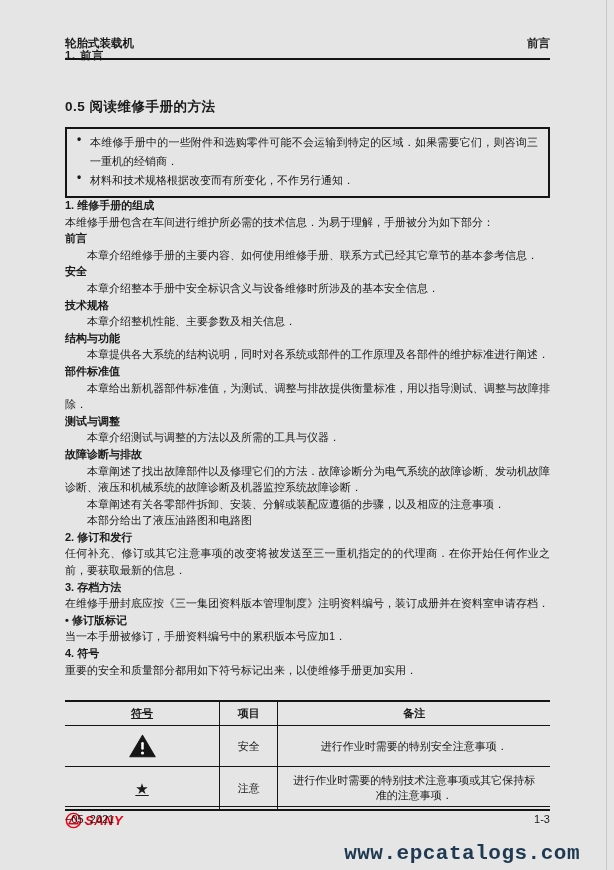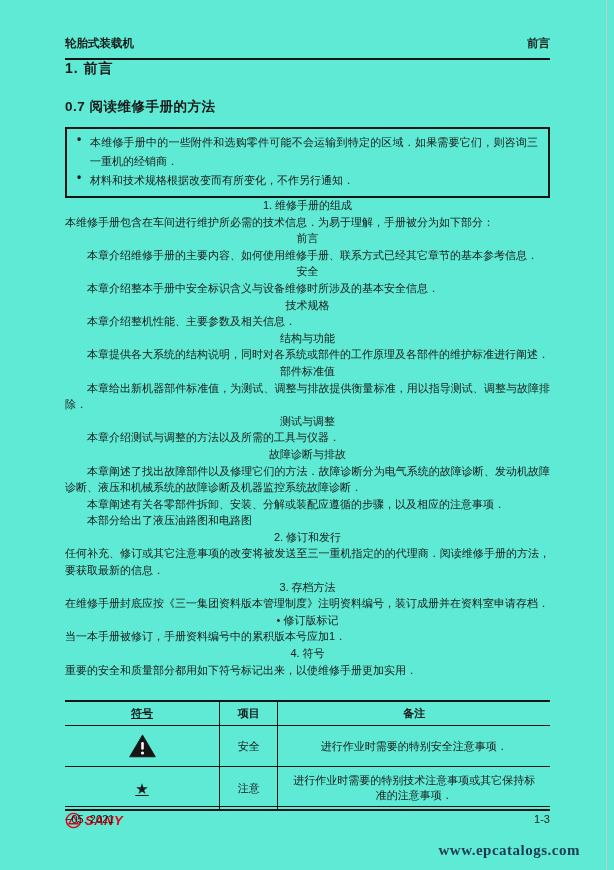--- a/index.html
+++ b/index.html
@@ -1,36 +1,36 @@
 <!DOCTYPE html>
 <html><head>
 <meta charset="utf-8">
 <style>
   html,body{margin:0;padding:0;background:#ffffff;}
   .page{
-    position:relative;width:614px;height:870px;background:#5eead4;overflow:hidden;
+    position:relative;width:614px;height:870px;background:#e5e5e5;overflow:hidden;
     font-family:"Liberation Sans","DejaVu Sans",sans-serif;color:#1a1a1a;
     --brand-red:#e60012;--watermark:#1e3a52;
   }
   .page-edge{position:absolute;right:7px;top:0;width:1px;height:100%;background:#c8c8c8;}
 
   .hdr{position:absolute;top:36px;left:65px;width:485px;display:flex;justify-content:space-between;
        font-size:11.5px;font-weight:bold;padding-bottom:7px;border-bottom:2px solid #151515;}
 
-  .doc-title{position:absolute;top:60px;left:65px;font-size:14px;font-weight:bold;letter-spacing:1px;}
+  .doc-title{position:absolute;top:48px;left:65px;font-size:11px;font-weight:bold;letter-spacing:1px;}
   .doc-subtitle{position:absolute;top:98px;left:65px;font-size:13.5px;font-weight:bold;letter-spacing:0.5px;}
 
   .notice-box{position:absolute;top:127px;left:65px;width:485px;box-sizing:border-box;
        border:2px solid #151515;padding:4px 10px 6px 10px;font-size:11px;line-height:19px;}
   .notice-item{position:relative;padding-left:13px;text-align:justify;}
   .notice-item .bullet{position:absolute;left:0;top:-3px;font-weight:bold;font-size:12px;}
 
   .blocks{position:absolute;top:197px;left:65px;width:485px;font-size:11px;line-height:16.6px;}
   .blk{text-align:justify;}
-  .blk.h{font-weight:normal;text-align:center;}
+  .blk.h{font-weight:bold;text-align:left;}
   .blk.pi{text-indent:2em;}
 
   table.symbols{position:absolute;top:700px;left:65px;width:485px;border-collapse:collapse;
        border-top:2px solid #151515;border-bottom:2px solid #151515;font-size:11px;}
   table.symbols th{border-bottom:1px solid #151515;font-weight:bold;height:21px;text-align:center;}
   table.symbols td{text-align:center;vertical-align:middle;}
   table.symbols tr.r2 td{border-top:1px solid #151515;}
   .colsep{border-right:1px solid #151515;}
   .col-symbol{width:163px;text-decoration:underline;}
   .col-item{width:59px;}
@@ -41,36 +41,36 @@
   .tri{display:inline-block;vertical-align:middle;}
   .star{font-size:15px;line-height:1;}
 
   .foot-rule{position:absolute;top:806px;left:65px;width:485px;border-top:1px solid #151515;}
   .foot{position:absolute;top:812px;left:65px;width:485px;height:18px;}
   .sany{position:absolute;left:0;top:0;display:flex;align-items:center;gap:3px;}
   .sany-text{color:var(--brand-red);font-weight:800;font-size:13px;letter-spacing:0.5px;font-style:italic;}
   .foot-date{position:absolute;left:0;right:0;top:1px;text-align:left;font-size:11px;}
   .foot-page{position:absolute;right:0;top:1px;font-size:11px;}
 
-  .watermark{position:absolute;top:842px;right:34px;font-family:Liberation Serif, serif;
-       font-weight:bold;font-size:15px;color:var(--watermark);letter-spacing:0.5px;}
+  .watermark{position:absolute;top:842px;right:34px;font-family:Liberation Mono, monospace;
+       font-weight:bold;font-size:21px;color:var(--watermark);letter-spacing:0.5px;}
 </style>
 </head>
 <body>
 
 <div class="page" style="--brand-red: #e60012; --watermark: #1e3a52;">
   <div class="page-edge"></div>
 
   <div class="hdr">
     <span>轮胎式装载机</span>
     <span>前言</span>
   </div>
 
   <div class="doc-title">1. 前言</div>
-  <div class="doc-subtitle">0.7 阅读维修手册的方法</div>
+  <div class="doc-subtitle">0.5 阅读维修手册的方法</div>
 
   <div class="notice-box" id="notice-box">
       <div class="notice-item"><span class="bullet">•</span><span>本维修手册中的一些附件和选购零件可能不会运输到特定的区域．如果需要它们，则咨询三一重机的经销商．</span></div>
       <div class="notice-item"><span class="bullet">•</span><span>材料和技术规格根据改变而有所变化，不作另行通知．</span></div>
     </div>
 
   <div class="blocks" id="blocks">
       <div class="blk h">1. 维修手册的组成</div>
       <div class="blk p">本维修手册包含在车间进行维护所必需的技术信息．为易于理解，手册被分为如下部分：</div>
       <div class="blk h">前言</div>
@@ -83,21 +83,21 @@
       <div class="blk pi">本章提供各大系统的结构说明，同时对各系统或部件的工作原理及各部件的维护标准进行阐述．</div>
       <div class="blk h">部件标准值</div>
       <div class="blk pi">本章给出新机器部件标准值，为测试、调整与排故提供衡量标准，用以指导测试、调整与故障排除．</div>
       <div class="blk h">测试与调整</div>
       <div class="blk pi">本章介绍测试与调整的方法以及所需的工具与仪器．</div>
       <div class="blk h">故障诊断与排故</div>
       <div class="blk pi">本章阐述了找出故障部件以及修理它们的方法．故障诊断分为电气系统的故障诊断、发动机故障诊断、液压和机械系统的故障诊断及机器监控系统故障诊断．</div>
       <div class="blk pi">本章阐述有关各零部件拆卸、安装、分解或装配应遵循的步骤，以及相应的注意事项．</div>
       <div class="blk pi">本部分给出了液压油路图和电路图</div>
       <div class="blk h">2. 修订和发行</div>
-      <div class="blk p">任何补充、修订或其它注意事项的改变将被发送至三一重机指定的的代理商．阅读维修手册的方法，要获取最新的信息．</div>
+      <div class="blk p">任何补充、修订或其它注意事项的改变将被发送至三一重机指定的的代理商．在你开始任何作业之前，要获取最新的信息．</div>
       <div class="blk h">3. 存档方法</div>
       <div class="blk p">在维修手册封底应按《三一集团资料版本管理制度》注明资料编号，装订成册并在资料室申请存档．</div>
       <div class="blk h">• 修订版标记</div>
       <div class="blk p">当一本手册被修订，手册资料编号中的累积版本号应加1．</div>
       <div class="blk h">4. 符号</div>
       <div class="blk p">重要的安全和质量部分都用如下符号标记出来，以使维修手册更加实用．</div>
     </div>
 
   <table class="symbols">
     <thead>

